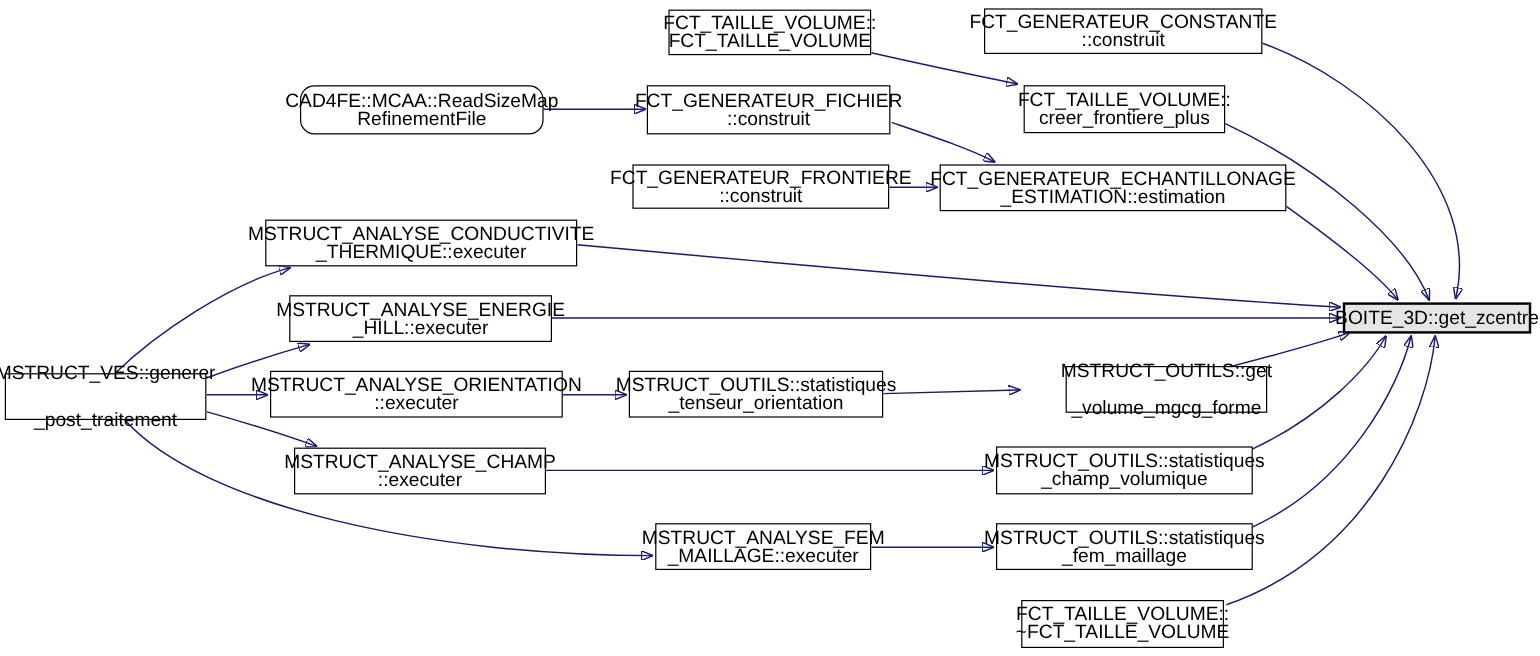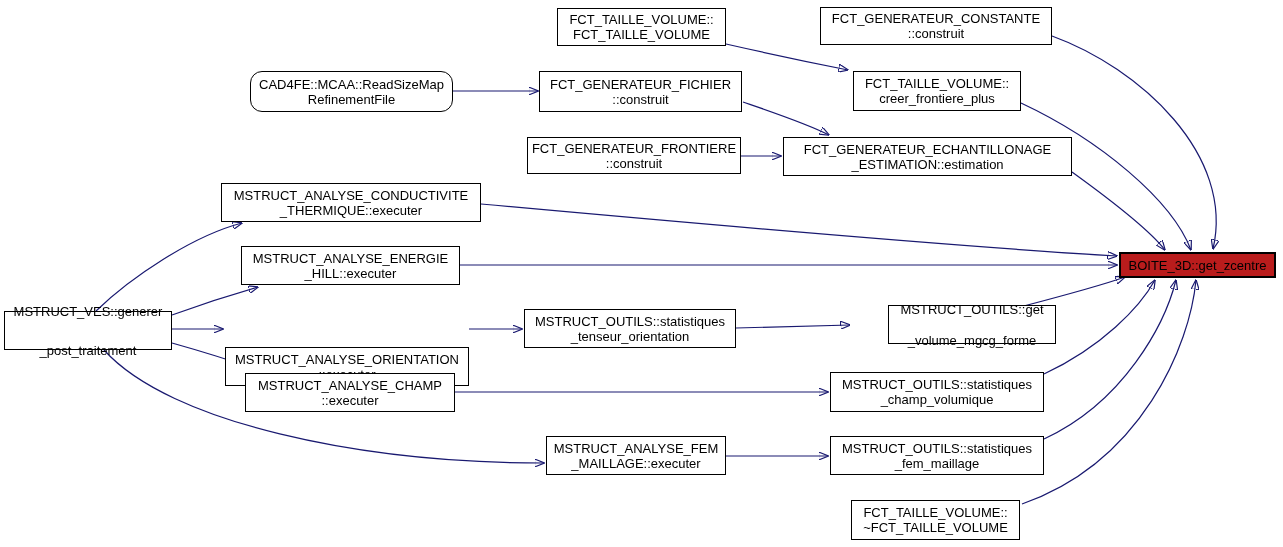--- a/index.html
+++ b/index.html
@@ -13,27 +13,27 @@
   #edges{position:absolute;left:0;top:0;width:1283px;height:547px;}
   #edges path{fill:none;stroke:#191970;stroke-width:1.2px;}
   .node{
     position:absolute;
     box-sizing:border-box;
     background:#ffffff;
     border:1px solid #000000;
     display:flex;flex-direction:column;
     align-items:center;justify-content:center;
     text-align:center;
-    font-size:13px;line-height:15px;
+    font-size:16px;line-height:15px;
     color:#000000;
     white-space:nowrap;
     z-index:2;
   }
   .node.focus{
-    background:#b91c1c;
+    background:#e5e5e5;
     border-width:2px;
   }
   .node span{display:block;}
 </style>
 </head>
 <body>
 
 <div id="canvas">
 
   <svg id="edges" viewBox="0 0 1283 547" xmlns="http://www.w3.org/2000/svg">
@@ -109,21 +109,21 @@
   <div class="node" style="left:221px;top:183px;width:260px;height:39px;">
     <span>MSTRUCT_ANALYSE_CONDUCTIVITE</span>
     <span>_THERMIQUE::executer</span>
   </div>
 
   <div class="node" style="left:4px;top:311px;width:168px;height:39px;gap:24px;">
     <span>MSTRUCT_VES::generer</span>
     <span>_post_traitement</span>
   </div>
 
-  <div class="node" style="left:225px;top:309px;width:244px;height:39px;margin-top:38px;">
+  <div class="node" style="left:225px;top:309px;width:244px;height:39px;">
     <span>MSTRUCT_ANALYSE_ORIENTATION</span>
     <span>::executer</span>
   </div>
 
   <div class="node" style="left:524px;top:309px;width:212px;height:39px;">
     <span>MSTRUCT_OUTILS::statistiques</span>
     <span>_tenseur_orientation</span>
   </div>
 
   <div class="node" style="left:888px;top:305px;width:168px;height:39px;gap:16px;">

